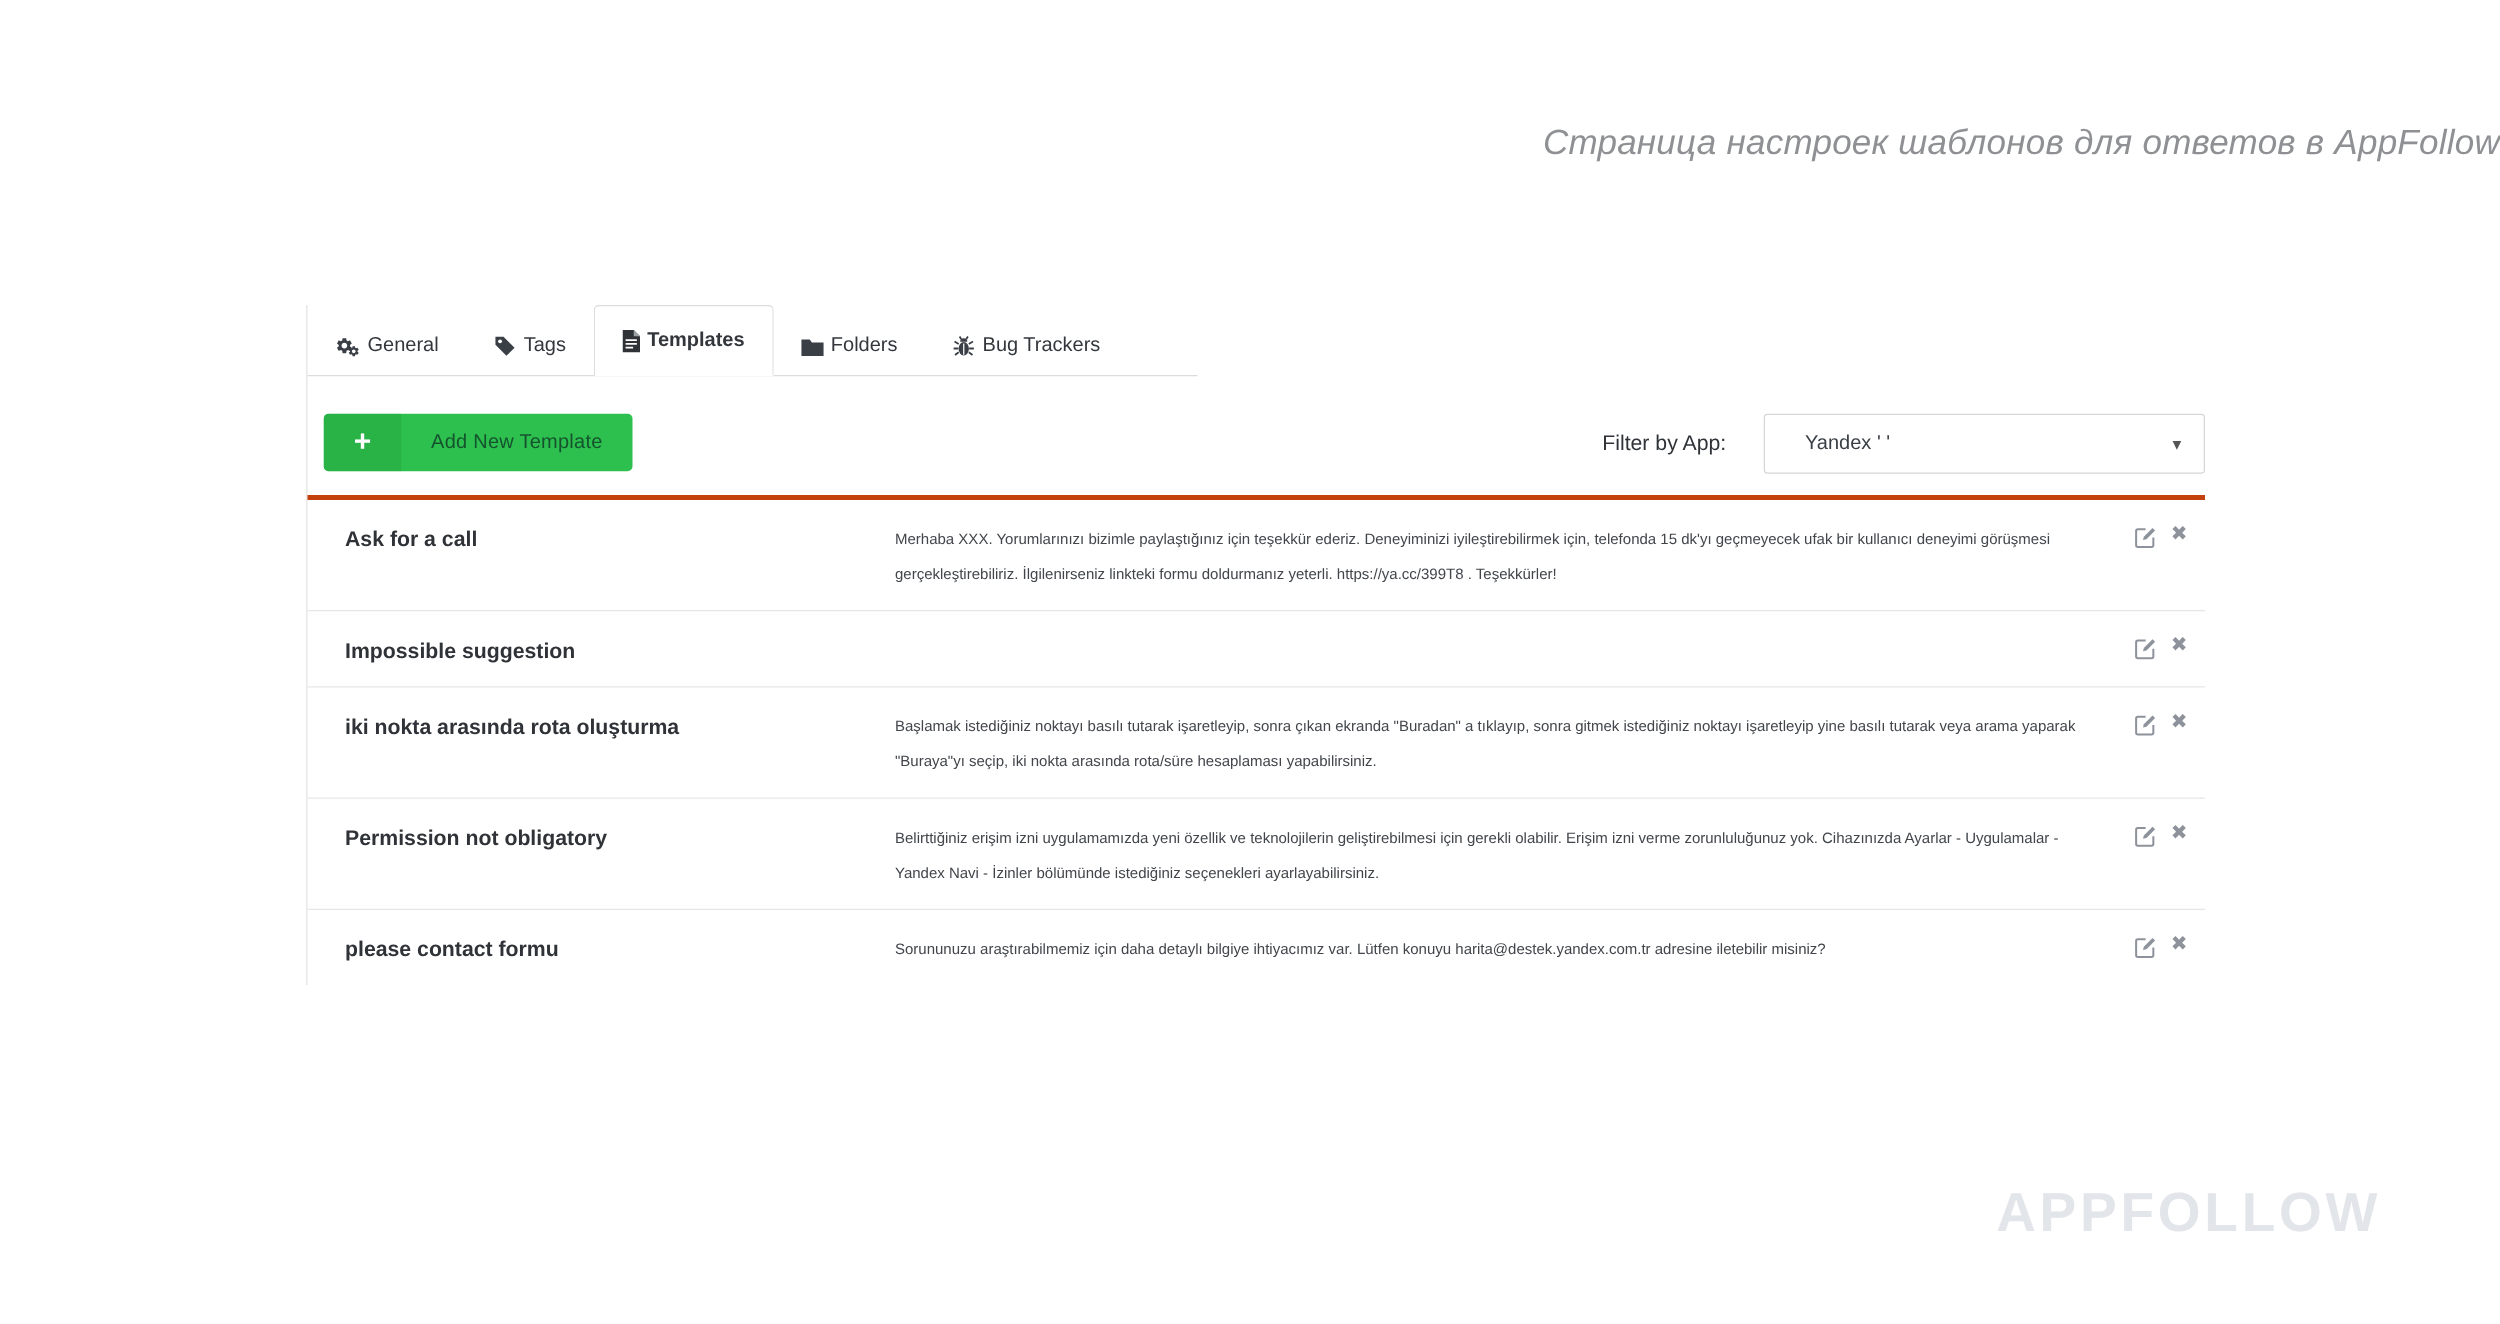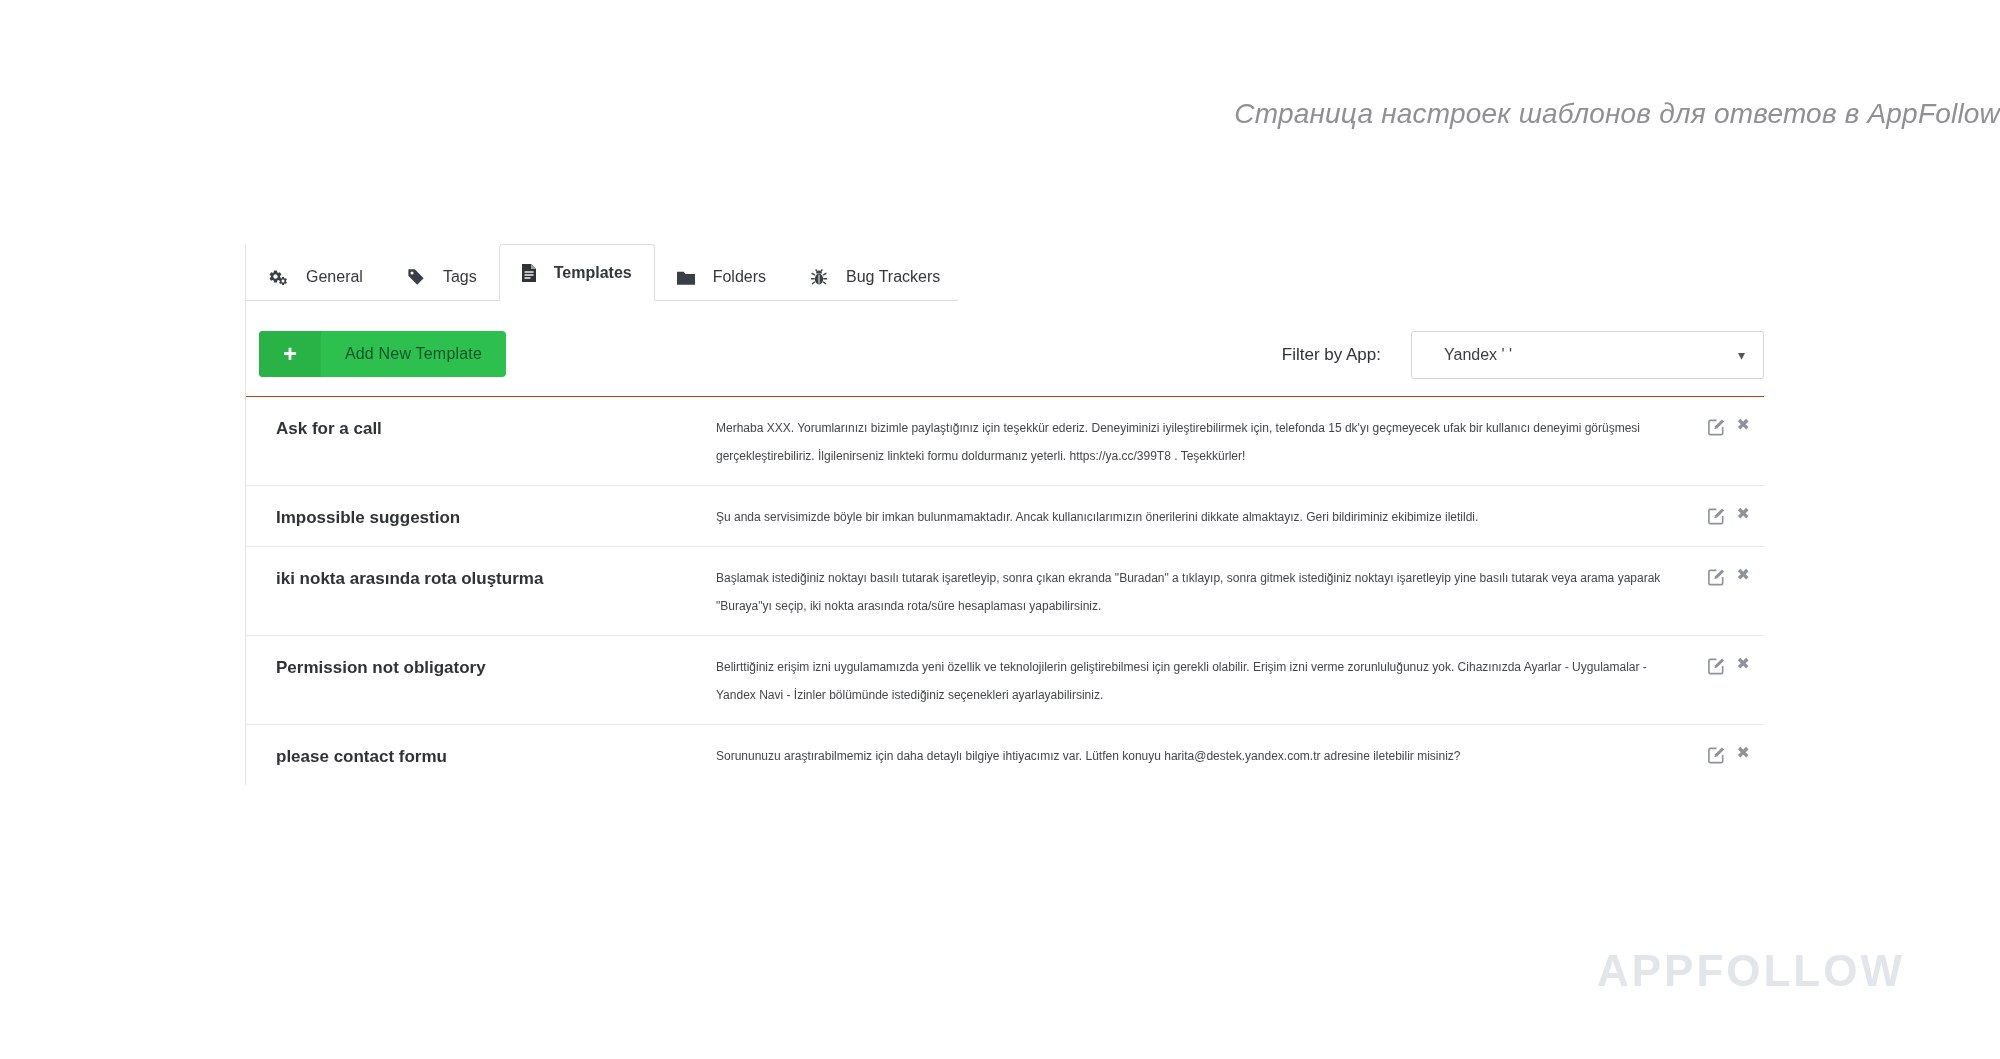--- a/index.html
+++ b/index.html
@@ -13,21 +13,21 @@
     text-align:right; font-style:italic; font-size:28px; color:#8e9093;
     letter-spacing:.2px;
   }
 
   
   .panel { position:absolute; left:245px; top:244px; width:1519px; border-left:1px solid #e3e3e3; }
 
   
   .tabbar { display:flex; align-items:flex-end; border-bottom:1px solid #dcdcdc; width:712px; height:57px; }
   .tab {
-    display:flex; align-items:center; gap:18px;
+    display:flex; align-items:center; gap:6px;
     padding:0 22px; height:46px; font-size:16px; color:#33373c;
     cursor:pointer; white-space:nowrap;
   }
   .tab.active {
     height:57px; background:#fff; font-weight:bold;
     border:1px solid #dcdcdc; border-bottom:1px solid #fff;
     margin-bottom:-1px; border-radius:4px 4px 0 0;
   }
   .tab svg { display:block; }
   .gears-wrap { position:relative; width:20px; height:18px; }
@@ -53,21 +53,21 @@
   .filter-label { font-size:17px; color:#2f3338; margin-right:30px; }
   .app-select {
     position:relative; width:353px; height:48px; background:#fff;
     border:1px solid #d6d6d6; border-radius:3px;
     display:flex; align-items:center; padding:0 32px;
     font-size:16px; color:#3a3f46; cursor:pointer;
   }
   .app-select .caret { position:absolute; right:18px; top:50%; transform:translateY(-50%); color:#555; font-size:14px; }
 
   
-  .tpl-table { margin-top:18px; border-top:1px solid #c2410c; }
+  .tpl-table { margin-top:18px; border-top:4px solid #c2410c; }
   .tpl-row { display:flex; border-bottom:1px solid #e7e7e7; padding:17px 0 15px; }
   .tpl-row:last-child { border-bottom:none; }
   .tpl-name {
     width:470px; padding-left:30px; padding-top:2px;
     font-weight:bold; font-size:17px; color:#2f3338; line-height:26px;
   }
   .tpl-content { width:958px; font-size:12px; color:#42464b; line-height:28px; }
   .tpl-actions { flex:1; display:flex; justify-content:flex-end; align-items:flex-start; gap:11px; padding-right:14px; padding-top:3px; }
   .icon-btn { background:none; border:none; padding:0; cursor:pointer; line-height:1; }
   .close-glyph { font-size:16px; color:#8d929b; }
@@ -172,21 +172,20 @@
           <button class="icon-btn"><span><svg width="19" height="19" viewBox="0 0 20 20">
                   <path d="M16.5 10.5V17a1.5 1.5 0 0 1-1.5 1.5H3.5A1.5 1.5 0 0 1 2 17V5a1.5 1.5 0 0 1 1.5-1.5H10" fill="none" stroke="#8d929b" stroke-width="1.7"></path>
                   <path d="M8.5 9.8 15.8 2.5l2.2 2.2L10.7 12l-2.9.7z" fill="#8d929b"></path>
                 </svg></span></button>
           <button class="icon-btn"><span class="close-glyph">✖</span></button>
         </div>
       </div>
 
       <div class="tpl-row">
         <div class="tpl-name">Impossible suggestion</div>
-        <div class="tpl-content">Şu anda servisimizde böyle bir imkan bulunmamaktadır. Ancak kullanıcılarımızın önerilerini dikkate almaktayız. Geri bildiriminiz ekibimize iletildi.</div>
         <div class="tpl-actions">
           <button class="icon-btn"><span><svg width="19" height="19" viewBox="0 0 20 20">
                   <path d="M16.5 10.5V17a1.5 1.5 0 0 1-1.5 1.5H3.5A1.5 1.5 0 0 1 2 17V5a1.5 1.5 0 0 1 1.5-1.5H10" fill="none" stroke="#8d929b" stroke-width="1.7"></path>
                   <path d="M8.5 9.8 15.8 2.5l2.2 2.2L10.7 12l-2.9.7z" fill="#8d929b"></path>
                 </svg></span></button>
           <button class="icon-btn"><span class="close-glyph">✖</span></button>
         </div>
       </div>
 
       <div class="tpl-row">

